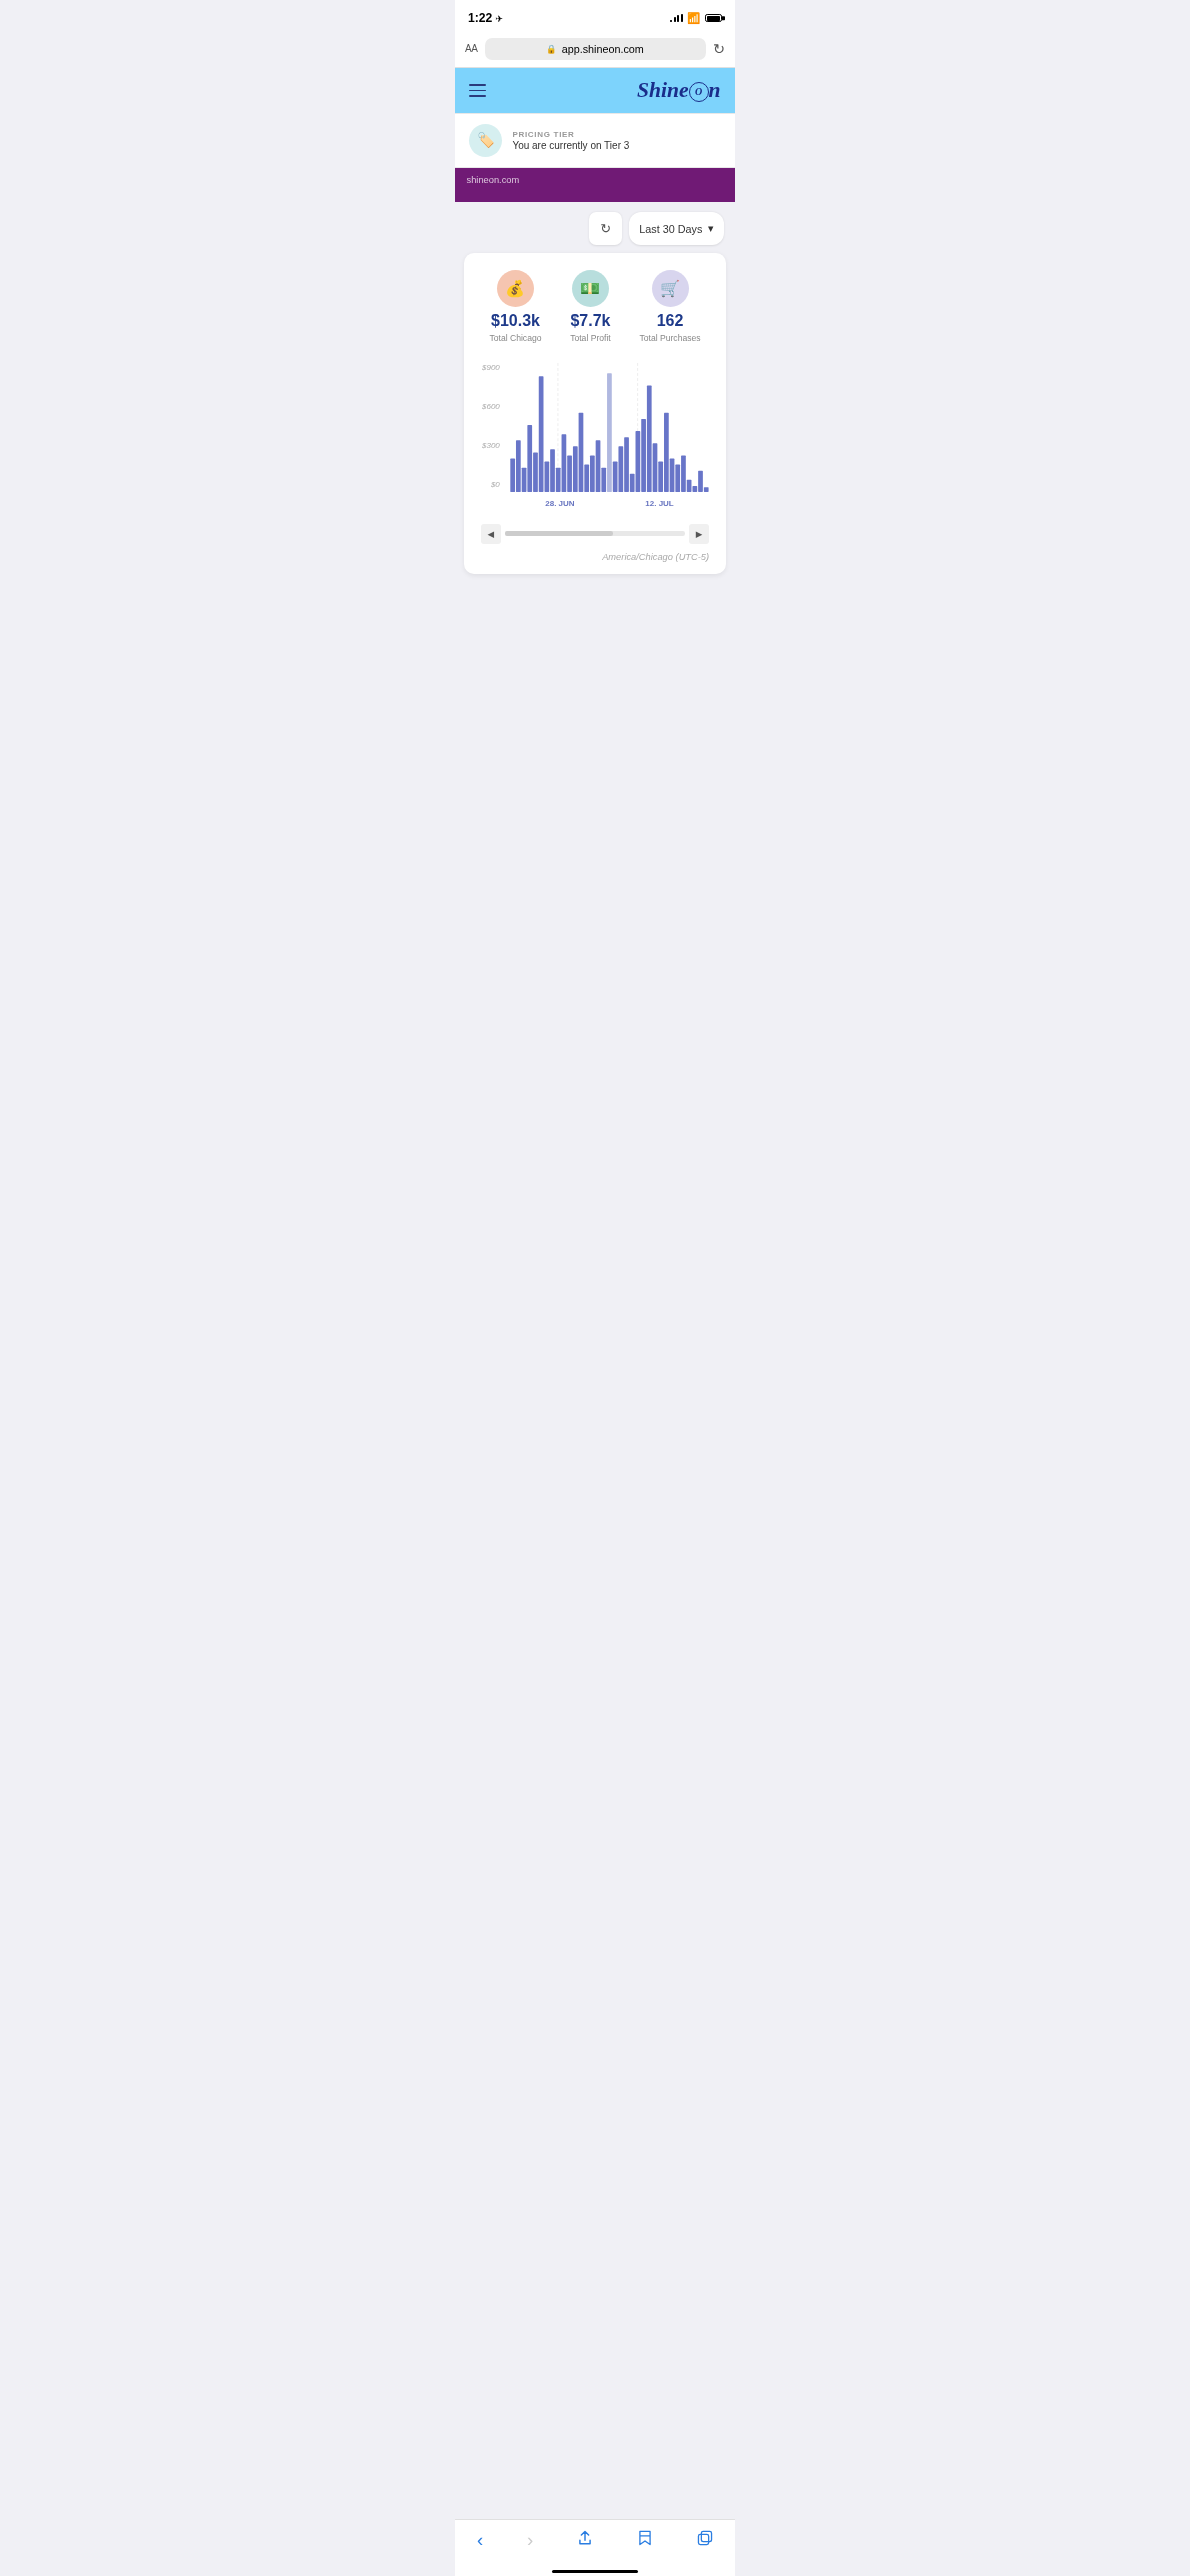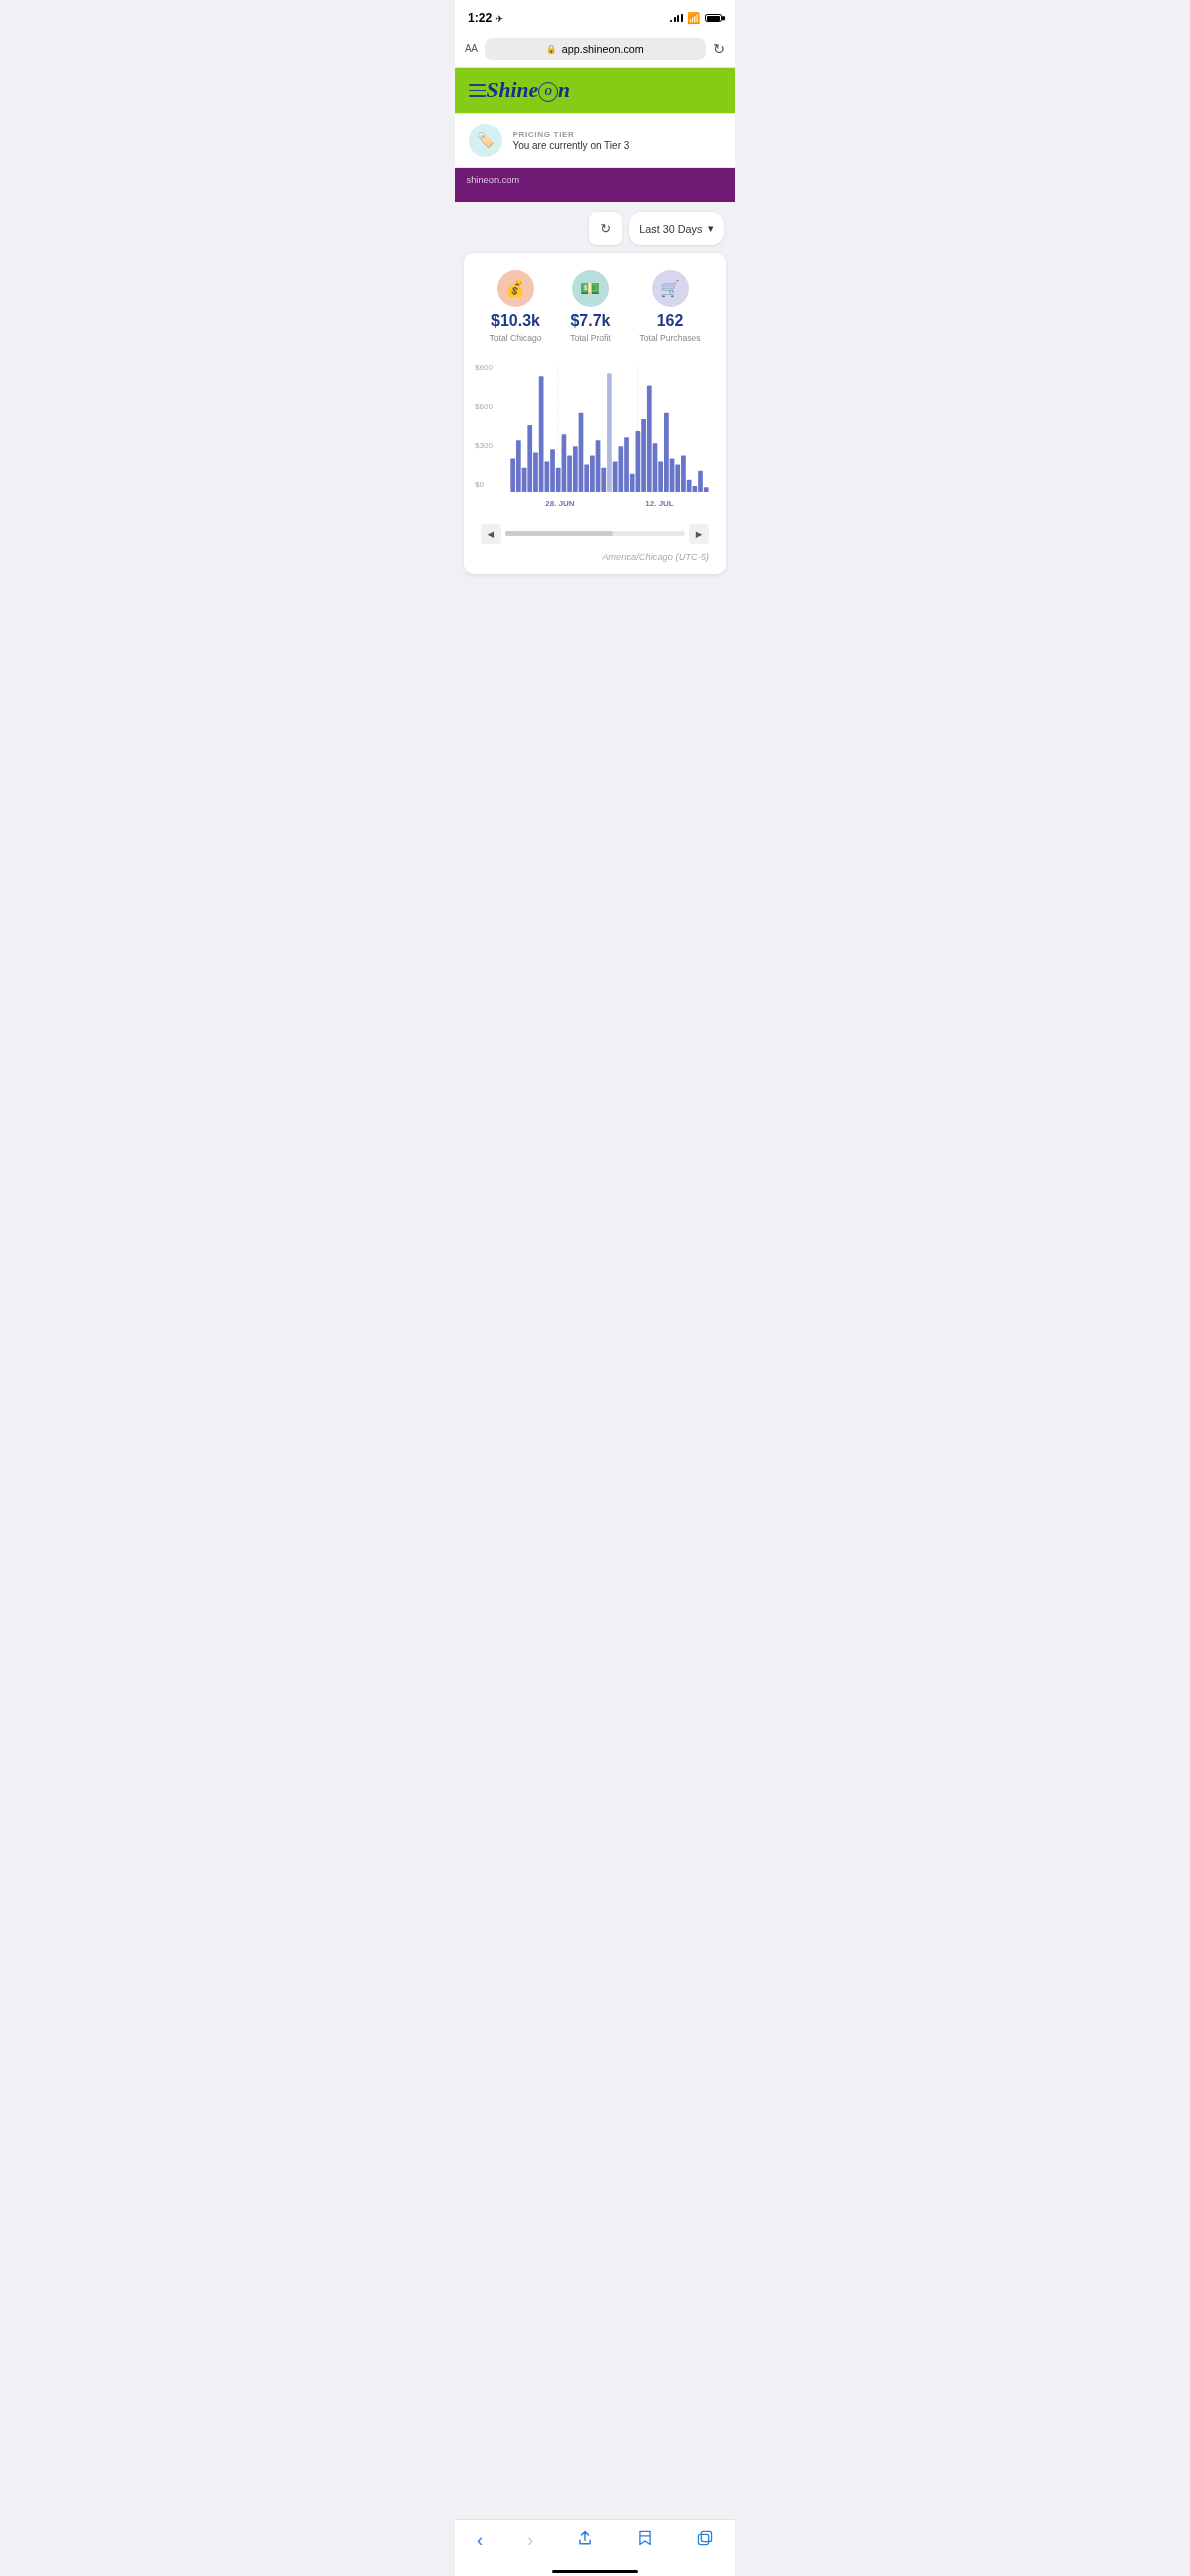--- a/index.html
+++ b/index.html
@@ -105,22 +105,23 @@
       font-size: 10.8px;
       color: #000;
     }
     .refresh-icon {
       font-size: 13px;
       color: #555;
     }
 
     
     .nav-header {
-      background: #84cc16;
-      display: flex;
+      background: #7dd3fc;
+      display: flex;
+      justify-content: space-between;
       align-items: center;
       padding: 10px 14.4px;
       border-bottom: 0.7px solid #e8e8e8;
     }
     .hamburger {
       display: flex;
       flex-direction: column;
       gap: 3.6px;
       cursor: pointer;
     }
@@ -294,21 +295,23 @@
       top: 0;
       bottom: 29px;
       display: flex;
       flex-direction: column;
       justify-content: space-between;
       width: 29px;
     }
     .chart-y-label {
       font-size: 8px;
       color: #aaa;
+      text-align: right;
       padding-right: 4.3px;
+      font-style: italic;
     }
     .chart-wrapper {
       margin-left: 29px;
       position: relative;
     }
     .chart-svg {
       width: 100%;
       height: 129px;
     }
     .chart-x-labels {

